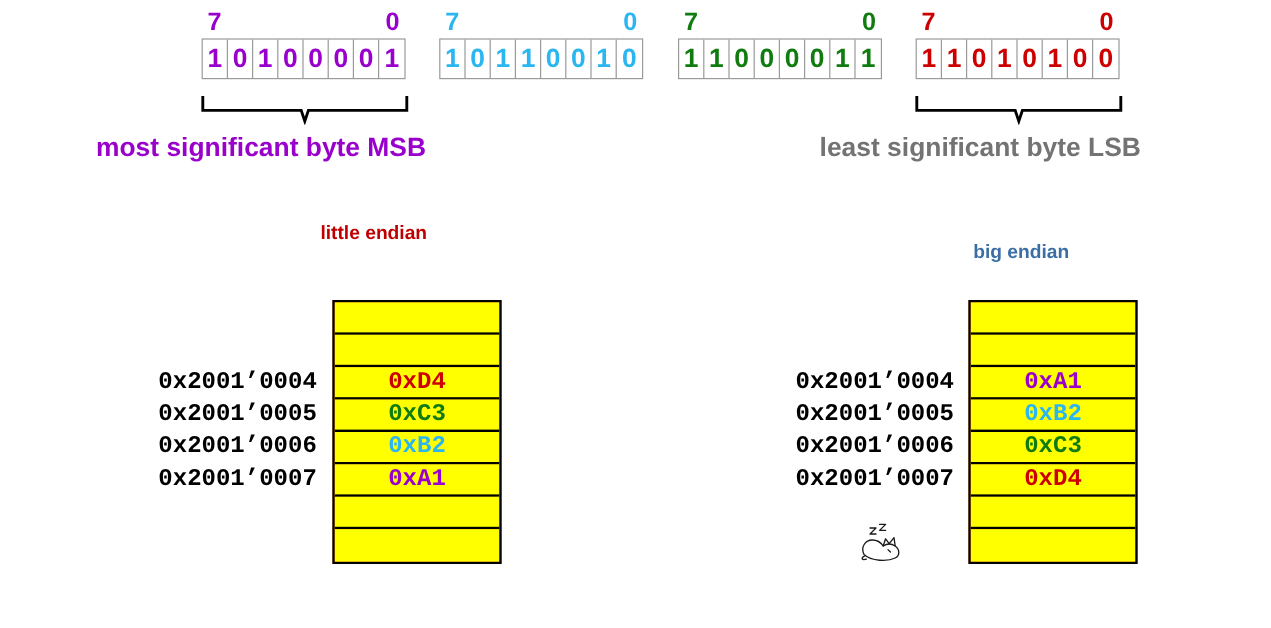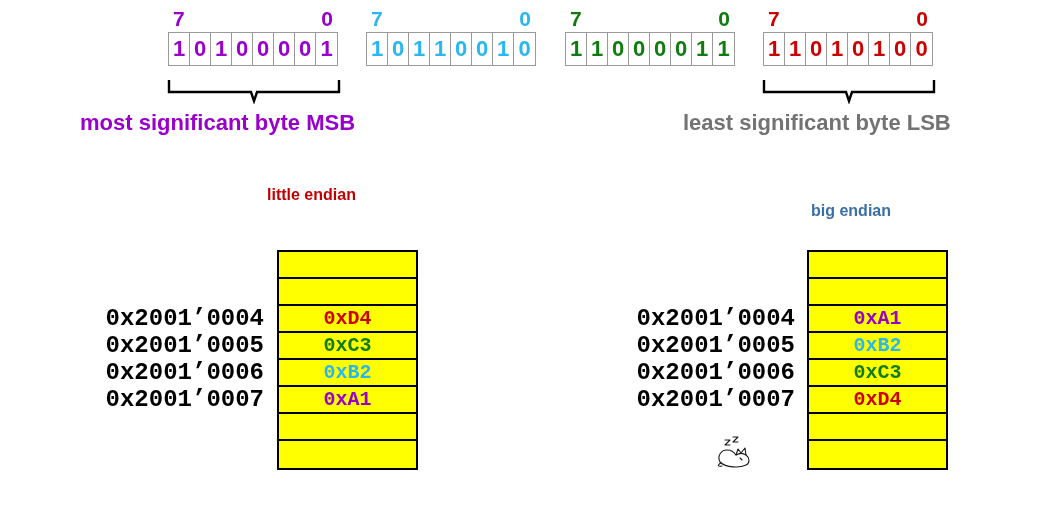--- a/index.html
+++ b/index.html
@@ -104,21 +104,21 @@
     font-size: 20px;
     line-height: 25px;
     letter-spacing: 0px;
   }
   .mem-row:last-child { border-bottom: none; }
 
   .addr-col {
     position: absolute;
     font-family: "Liberation Mono", monospace;
     font-weight: bold;
-    font-size: 24px;
+    font-size: 20px;
     color: #000000;
     text-align: right;
     white-space: nowrap;
   }
   .addr-line {
     height: 27px;
     line-height: 27px;
   }
 
   #cat-doodle {

